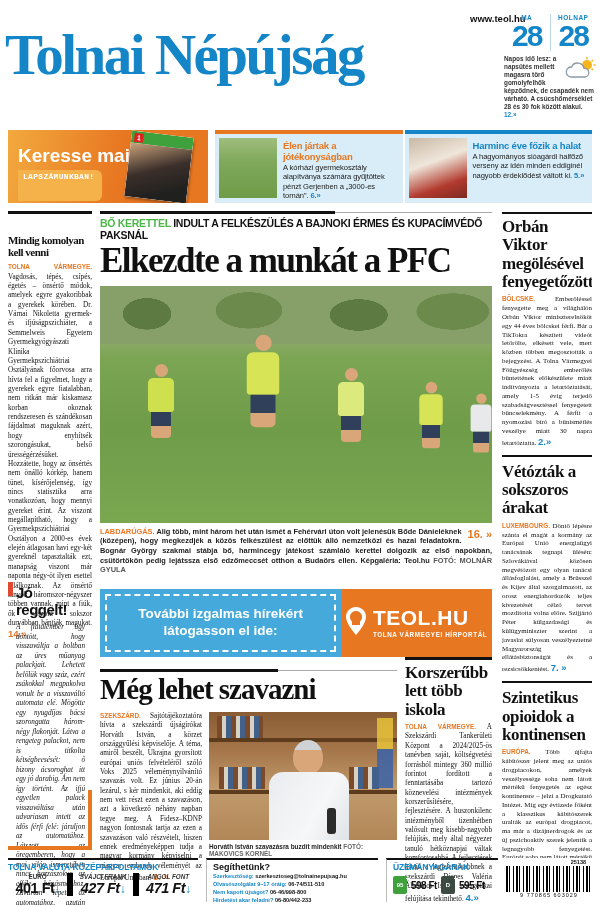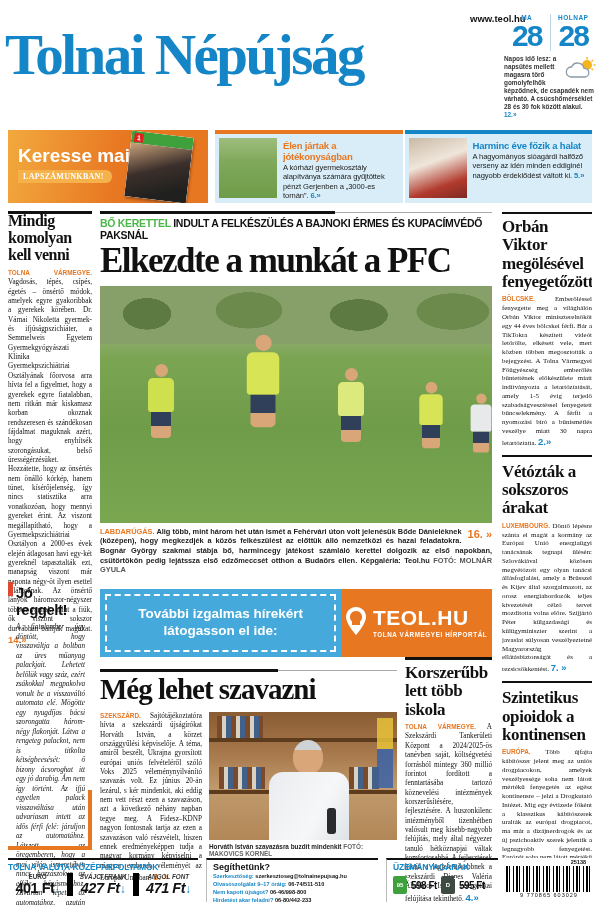--- a/index.html
+++ b/index.html
@@ -25,21 +25,21 @@
   .w-text  { margin-top:4px; font-size:6.4px; font-weight:bold; color:#333; line-height:1.25; }
   .w-icon  { float:right; margin:2px 0 2px 3px; }
   .ref-blue   { color:#1486c8; font-weight:bold; font-family:"Liberation Sans",sans-serif; }
   .ref-orange { color:#e87722; font-weight:bold; font-family:"Liberation Sans",sans-serif; }
 
   
   .promo { position:absolute; left:8px; top:130px; width:200px; height:73px;
     background:linear-gradient(100deg,#f2a93e 0%,#e87722 55%,#e87722 100%); overflow:hidden; }
   .promo-line1 { position:absolute; left:10px; top:15px; color:#fff; font-size:19px; font-weight:bold; font-family:"Liberation Sans",sans-serif; }
   .promo-line2 { position:absolute; left:10px; top:40px; background:#f5b14a; color:#fff;
-    font-size:8px; font-weight:bold; font-family:Liberation Serif, serif; padding:2px 8px 2px 5px;
+    font-size:8px; font-weight:bold; font-family:Liberation Mono, monospace; padding:2px 8px 20px 5px;
     border-radius:0 6px 6px 0; letter-spacing:0.3px; }
   .promo-mag { position:absolute; right:18px; top:4px; width:62px; height:66px; background:#fff;
     transform:rotate(7deg); box-shadow:1px 2px 3px rgba(0,0,0,.35); overflow:hidden; }
   .promo-mag .mag-head { height:12px; background:#3fa13c; }
   .promo-mag .mag-body { height:54px; background:linear-gradient(160deg,#caa27a 0%,#3b2f2b 45%,#20201e 80%); }
   .promo-mag .mag-badge { position:absolute; left:3px; top:2px; width:9px; height:9px; background:#e0201f; color:#fff;
     font-family:"Liberation Sans",sans-serif; font-size:7px; font-weight:bold; text-align:center; line-height:9px; }
   .teasers { position:absolute; left:215px; top:130px; width:377px; height:73px; display:flex; }
   .teaser { flex:1; background:#d8edf7; position:relative; padding:6px 6px 4px 68px; }
   .teaser + .teaser { margin-left:2px; }
@@ -50,21 +50,21 @@
   .photo-pitch { background:linear-gradient(#9fbd7d 0%,#7fa85b 40%,#6f9c49 100%); }
   .photo-folk  { background:linear-gradient(160deg,#c9b9a5 0%,#efe6da 40%,#b23a2e 75%,#7c2a22 100%); }
 
   
   .rule { border-top:1px solid #aaa; position:relative; }
   .rule::before { content:""; position:absolute; left:0; top:-2px; height:3px; background:#111; width:60%; }
   .rule.full::before { width:100%; }
 
   
   .col-left { position:absolute; left:8px; top:212px; width:84px; }
-  .h-left { font-size:16px; font-weight:bold; line-height:1.06; letter-spacing:-0.5px; margin:0 0 5px; }
+  .h-left { font-size:11px; font-weight:bold; line-height:1.06; letter-spacing:-0.5px; margin:22px 0 5px; }
   .loc { font-family:"Liberation Sans",sans-serif; font-size:6.4px; font-weight:bold; color:#e87722; }
   .body-sm { font-size:7.2px; line-height:1.3; text-align:justify; color:#111; }
   .morning { position:absolute; left:8px; top:578px; width:84px; height:272px; padding:6px 7px 6px 8px; }
   .morning::before { content:""; position:absolute; left:0; top:4px; width:5px; height:14px; background:#e0482f; }
   .morning::after  { content:""; position:absolute; left:0; right:0; bottom:0; height:4px; background:#e87722;
     box-shadow:-0px -38px 0 -0px transparent; }
   .morning .edgeR { position:absolute; right:0; bottom:0; width:4px; height:60px; background:#e87722; }
   .morning-title { font-family:"Liberation Sans",sans-serif; font-size:15px; font-weight:bold; letter-spacing:-0.5px; margin-bottom:5px; }
   .morning-body { font-size:7.2px; line-height:1.32; font-style:italic; text-align:justify; }
 

